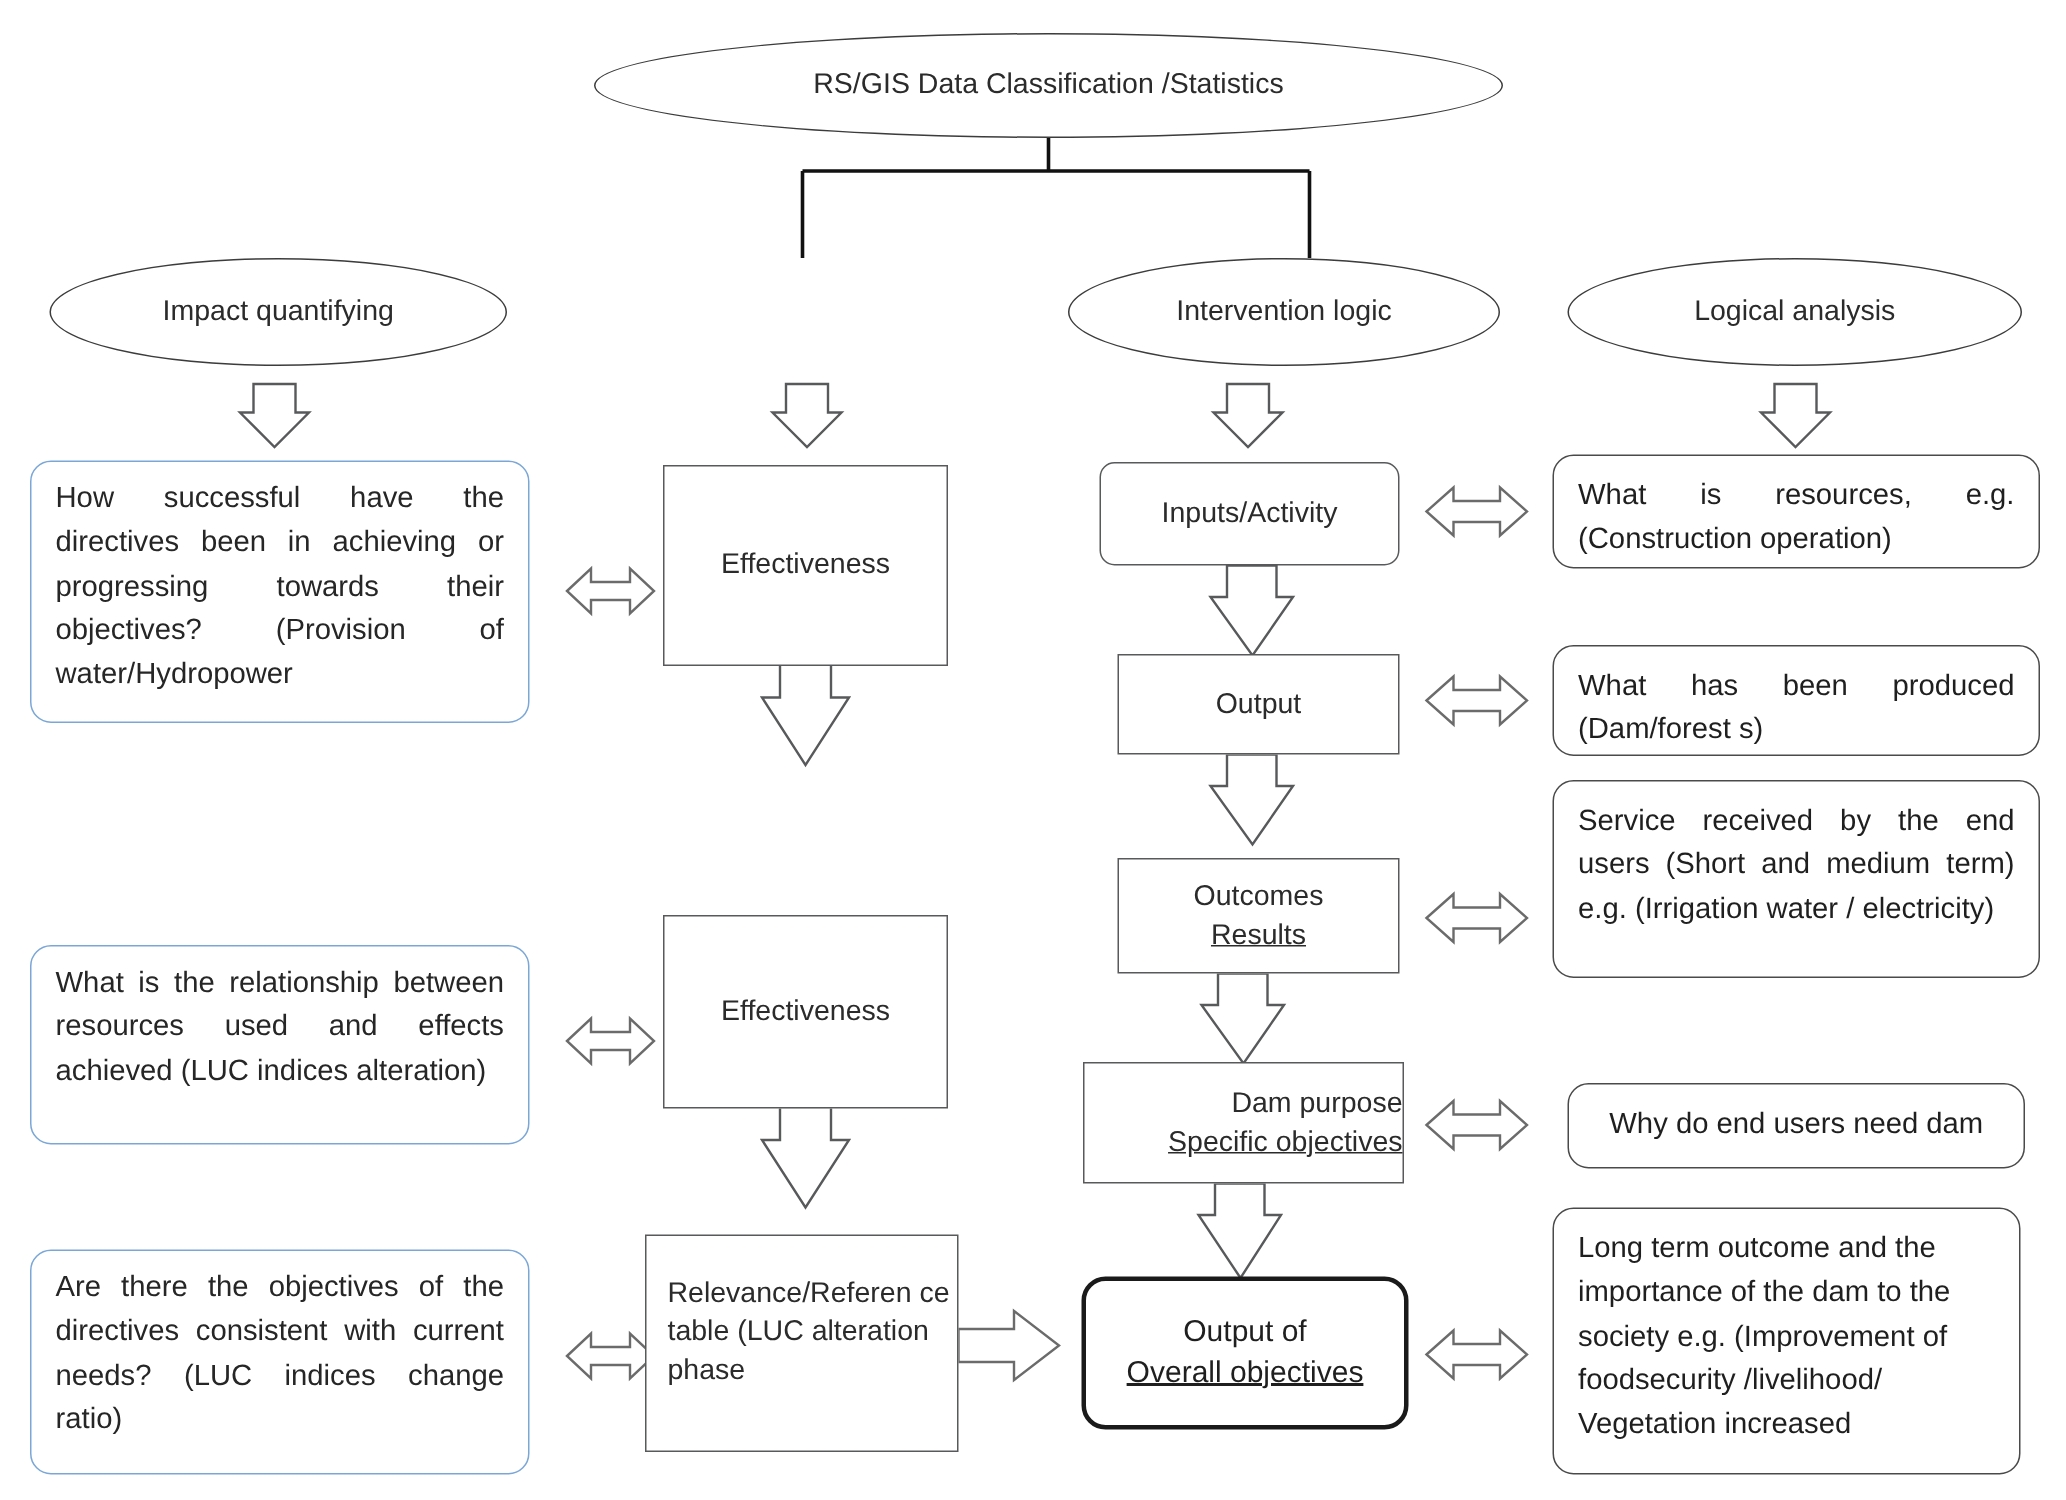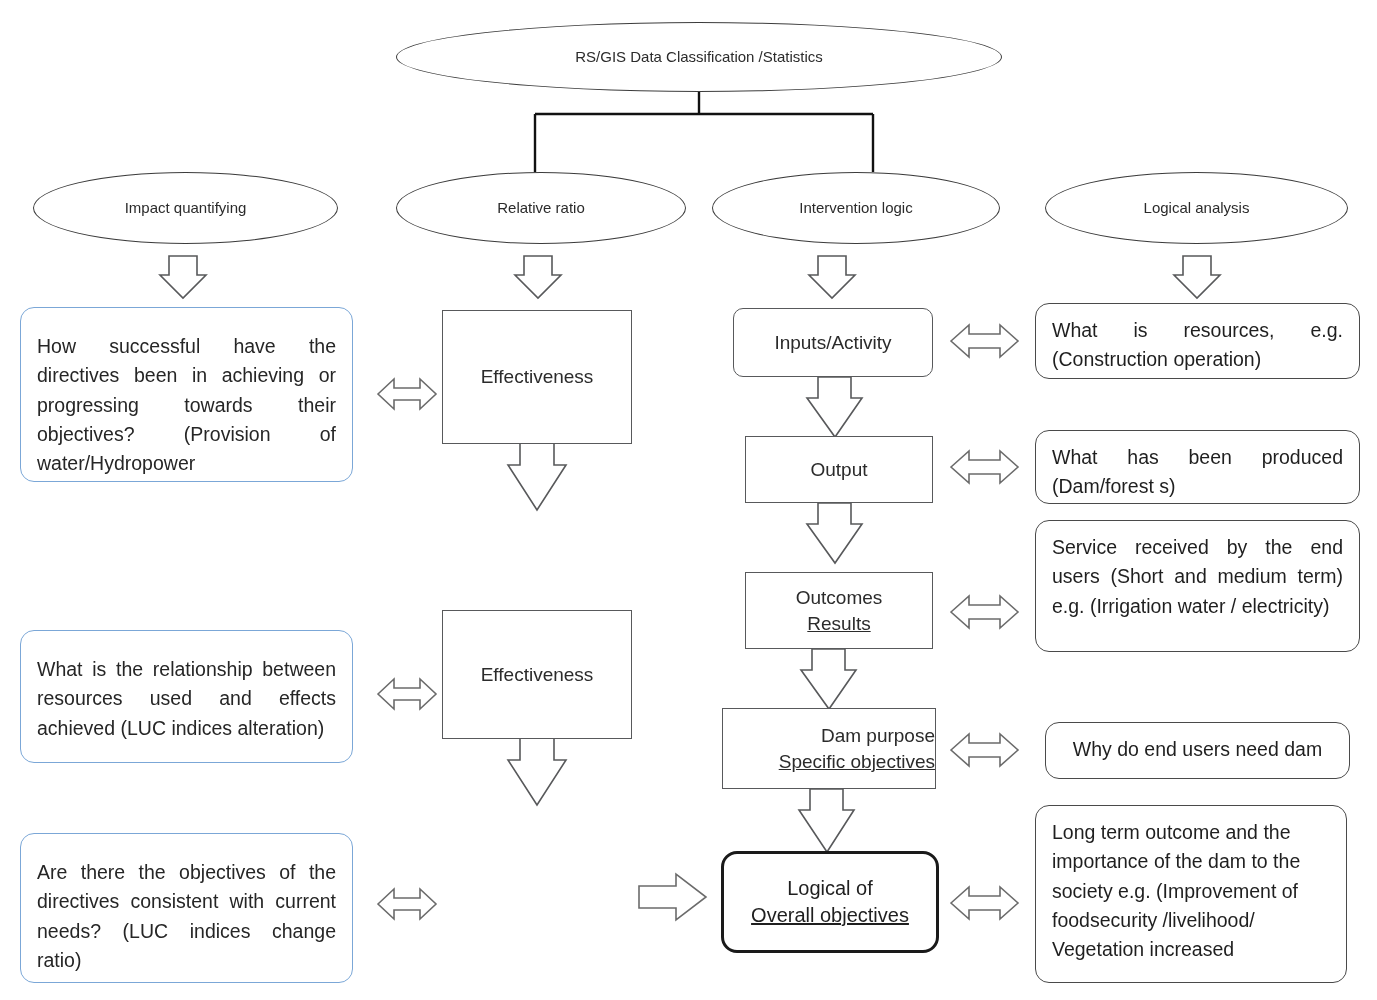--- a/index.html
+++ b/index.html
@@ -21,21 +21,21 @@
     align-items:center;
     justify-content:center;
     background:#ffffff;
     line-height:1.33;
   }
   
   .ellipse{
     border:1.4px solid #3c3c3c;
     border-radius:50%;
     text-align:center;
-    font-size:15px;
+    font-size:19px;
     color:#2b2b2b;
   }
   
   .rect{
     border:1.5px solid #58595b;
     font-size:19px;
     color:#2b2b2b;
     text-align:center;
   }
   .rect.left-text{
@@ -46,21 +46,21 @@
     padding-top:26px;
   }
   
   .qbox{
     border:1.4px solid #7ba7d7;
     border-radius:14px;
     font-size:19.5px;
     color:#262626;
     text-align:justify;
     text-align-last:left;
-    padding:24px 16px;
+    padding:10px 16px;
     align-items:flex-start;
     justify-content:flex-start;
     line-height:1.5;
   }
   
   .dbox{
     border:1.4px solid #4a4a4a;
     border-radius:14px;
     font-size:19.5px;
     color:#1f1f1f;
@@ -175,23 +175,20 @@
     </g>
   </svg>
 
   <div class="node ellipse" style="left:396px;top:22px;width:606px;height:70px;">
     <span>RS/GIS Data Classification /Statistics</span>
   </div>
 
   <div class="node ellipse" style="left:33px;top:172px;width:305px;height:72px;">
     <span>Impact quantifying</span>
   </div>
-  <div class="node ellipse" style="left:396px;top:172px;width:290px;height:72px;">
-    <span>Relative ratio</span>
-  </div>
   <div class="node ellipse" style="left:712px;top:172px;width:288px;height:72px;">
     <span>Intervention logic</span>
   </div>
   <div class="node ellipse" style="left:1045px;top:172px;width:303px;height:72px;">
     <span>Logical analysis</span>
   </div>
 
   <div class="node qbox" style="left:20px;top:307px;width:333px;height:175px;">
     <span>How successful have the directives been in achieving  or progressing towards their objectives? (Provision of water/Hydropower</span>
   </div>
@@ -200,20 +197,23 @@
   </div>
   <div class="node qbox" style="left:20px;top:833px;width:333px;height:150px;">
     <span>Are there the objectives of the directives consistent with current needs? (LUC indices change ratio)</span>
   </div>
 
   <div class="node rect" style="left:442px;top:310px;width:190px;height:134px;">
     <span>Effectiveness</span>
   </div>
   <div class="node rect" style="left:442px;top:610px;width:190px;height:129px;">
     <span>Effectiveness</span>
+  </div>
+  <div class="node rect left-text" style="left:430px;top:823px;width:209px;height:145px;">
+    <span>Relevance/Referen ce table (LUC alteration phase</span>
   </div>
 
   <div class="node rect" style="left:733px;top:308px;width:200px;height:69px;border-radius:10px;">
     <span>Inputs/Activity</span>
   </div>
 
   <div class="node rect" style="left:745px;top:436px;width:188px;height:67px;">
     <span>Output</span>
   </div>
 
@@ -221,21 +221,21 @@
     <span>Outcomes</span>
     <span class="u">Results</span>
   </div>
 
   <div class="node rect two-line" style="left:722px;top:708px;width:214px;height:81px;align-items:flex-end;">
     <span>Dam purpose</span>
     <span class="u">Specific objectives</span>
   </div>
 
   <div class="node impact" style="left:721px;top:851px;width:218px;height:102px;">
-    <span>Logical of</span>
+    <span>Output of</span>
     <span class="u">Overall objectives</span>
   </div>
 
   <div class="node dbox" style="left:1035px;top:303px;width:325px;height:76px;">
     <span>What is resources, e.g. (Construction operation)</span>
   </div>
 
   <div class="node dbox" style="left:1035px;top:430px;width:325px;height:74px;">
     <span>What has been produced (Dam/forest s)</span>
   </div>

